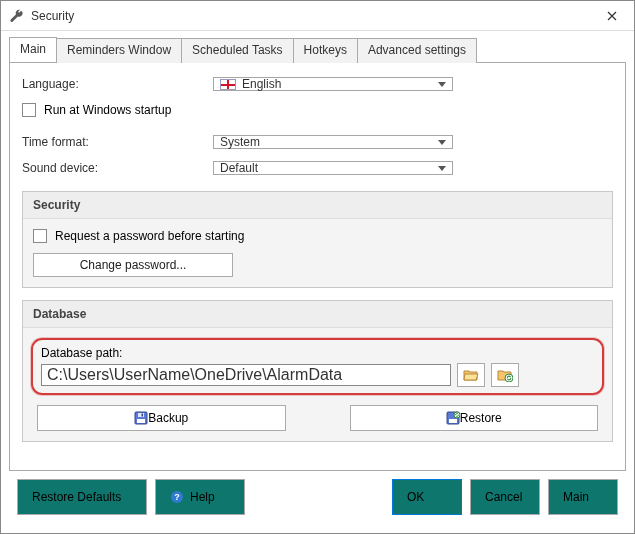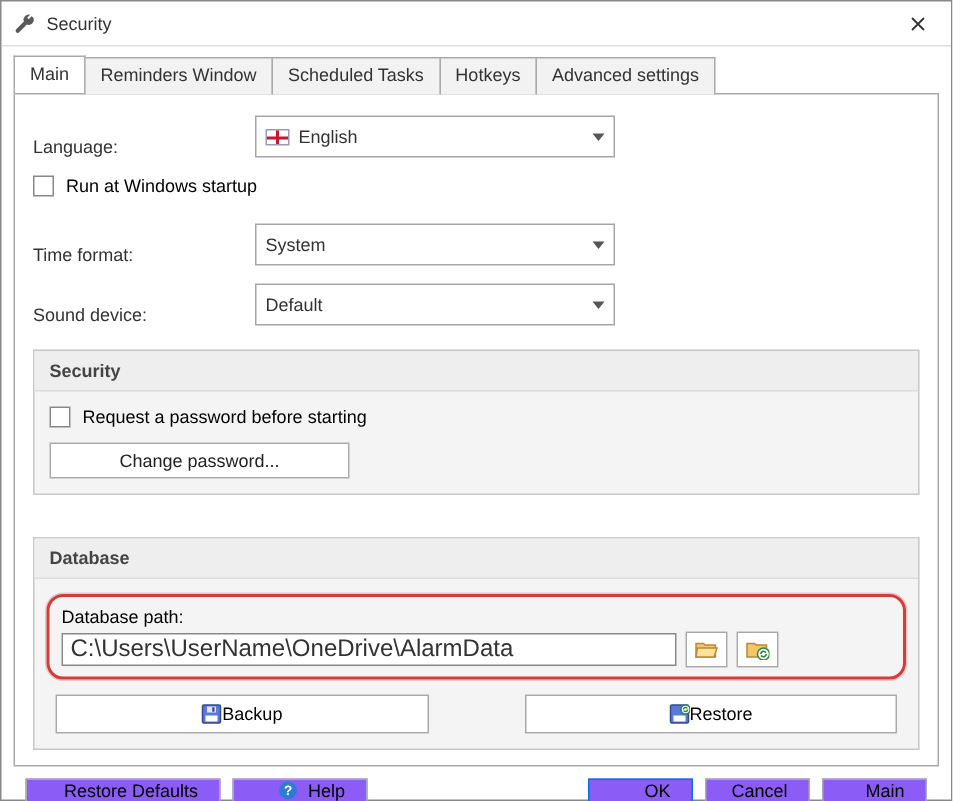--- a/index.html
+++ b/index.html
@@ -42,25 +42,25 @@
   z-index:2;
   padding-bottom:6px;
   top:0;
 }
 .tabpanel {
   border:1px solid #aaa;
   flex:1;
   padding: 14px 12px 10px 12px;
   background:#fff;
 }
-.row { display:flex; align-items:flex-end; margin-bottom:12px; }
+.row { display:flex; align-items:center; margin-bottom:12px;gap:43px; }
 .lbl { width:148px; color:#333; }
 .combo {
   flex:0 0 240px;
-  height:28px;
+  height:14px;
   border:1px solid #a6a6a6;
   background:#fff;
   display:flex;
   align-items:center;
   padding: 0 18px 0 6px;
   position:relative;
   color:#333;
 }
 .combo::after {
   content:"";
@@ -147,27 +147,27 @@
 .btn-half { flex:1; height:26px; border:1px solid #aaa; background:#fff; display:flex; align-items:center; justify-content:center;}
 .footer {
   border-top: none;
   padding: 8px 8px 10px 8px;
   display:flex;
   align-items:center;
   gap:8px;
 }
 .footer .spacer { flex:1; }
 .footer .fbtn {
-  height:16px;
-  border:1px solid #aaa;
-  background:#8b5cf6;
+  height:36px;
+  border:1px solid #aaa;
+  background:#0f766e;
   padding: 0 14px;
   display:inline-flex;
   align-items:center;
-  justify-content:flex-end;
+  justify-content:flex-start;
   min-width:70px;
 }
 .footer .fbtn.primary { border:1px solid #0078d7; }
 .footer .fbtn .bicon { margin-right:6px; display:flex;}
 svg { display:block; }
 </style>
 </head>
 <body>
 
 <div class="window">
@@ -227,21 +227,21 @@
         <div class="legend">Security</div>
         <div class="checkbox-row" style="margin:4px 0 10px 0;">
           <span class="checkbox"></span>
           <span>Request a password before starting</span>
         </div>
         <div class="btn btn-wide">
           <span>Change password...</span>
         </div>
       </div>
 
-      <div class="groupbox" style="margin-top:28px;">
+      <div class="groupbox" style="margin-top:12px;">
         <div class="legend">Database</div>
 
         <div class="db-highlight">
           <div style="margin-bottom:3px;">Database path:</div>
           <div class="db-row">
             <input class="input-text" value="C:\Users\UserName\OneDrive\AlarmData" style="">
             <span class="iconbtn">
               <svg width="16" height="14" viewBox="0 0 16 14">
                 <path d="M1 3h5l1 1h7v8H1z" fill="#f5c56b" stroke="#b8893a"></path>
                 <path d="M2 6h13l-2 6H1z" fill="#ffe29a" stroke="#b8893a"></path>

